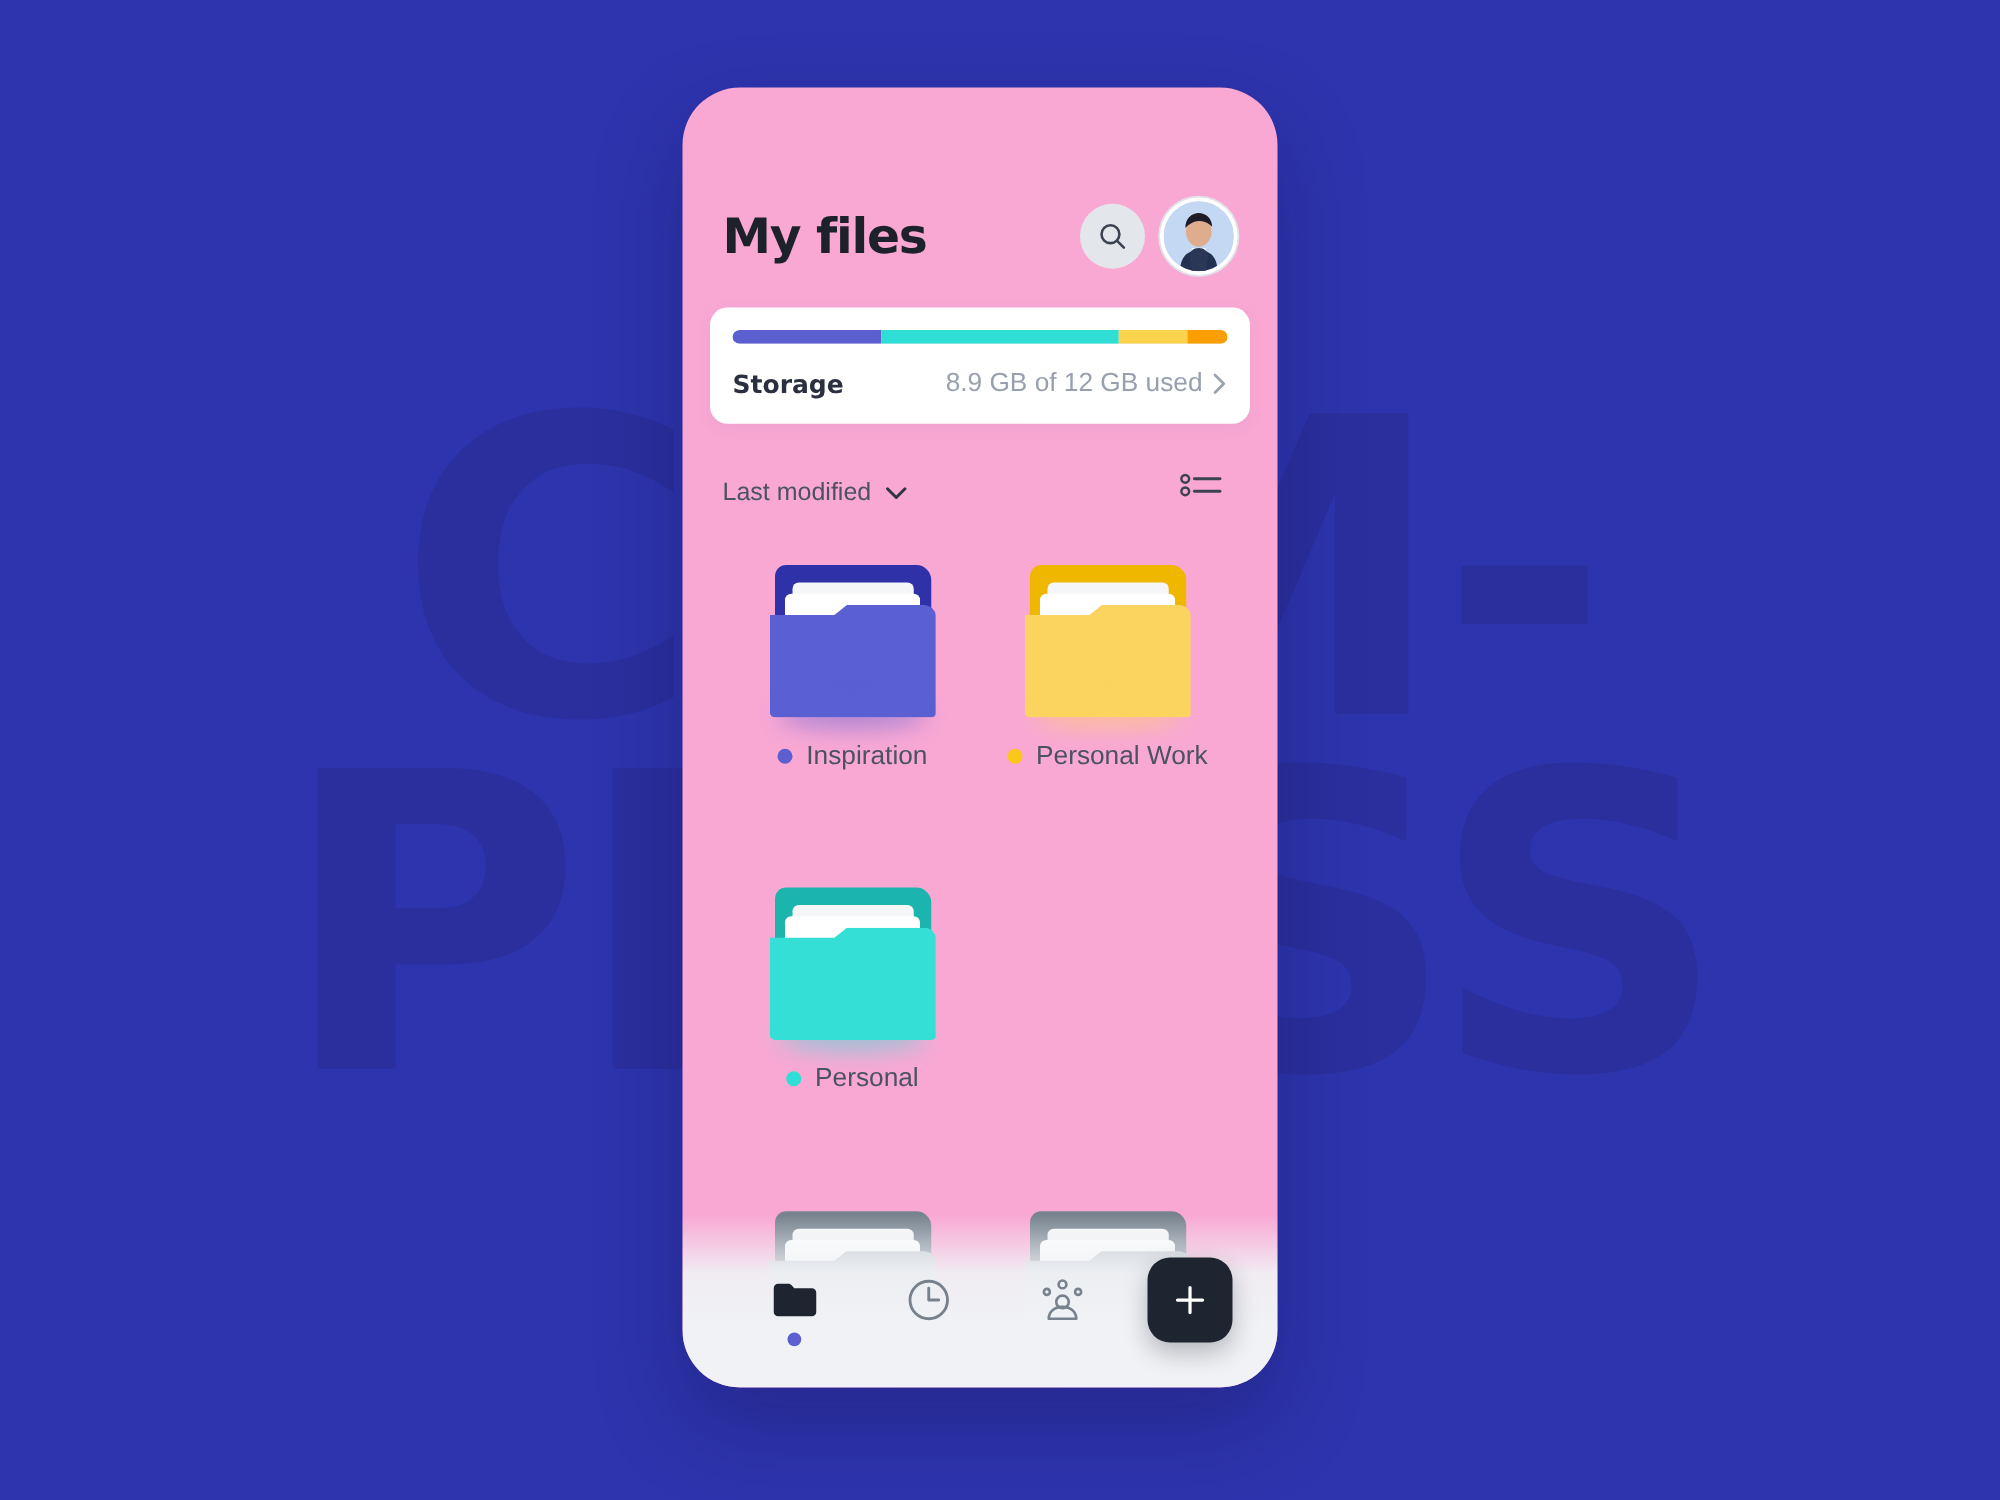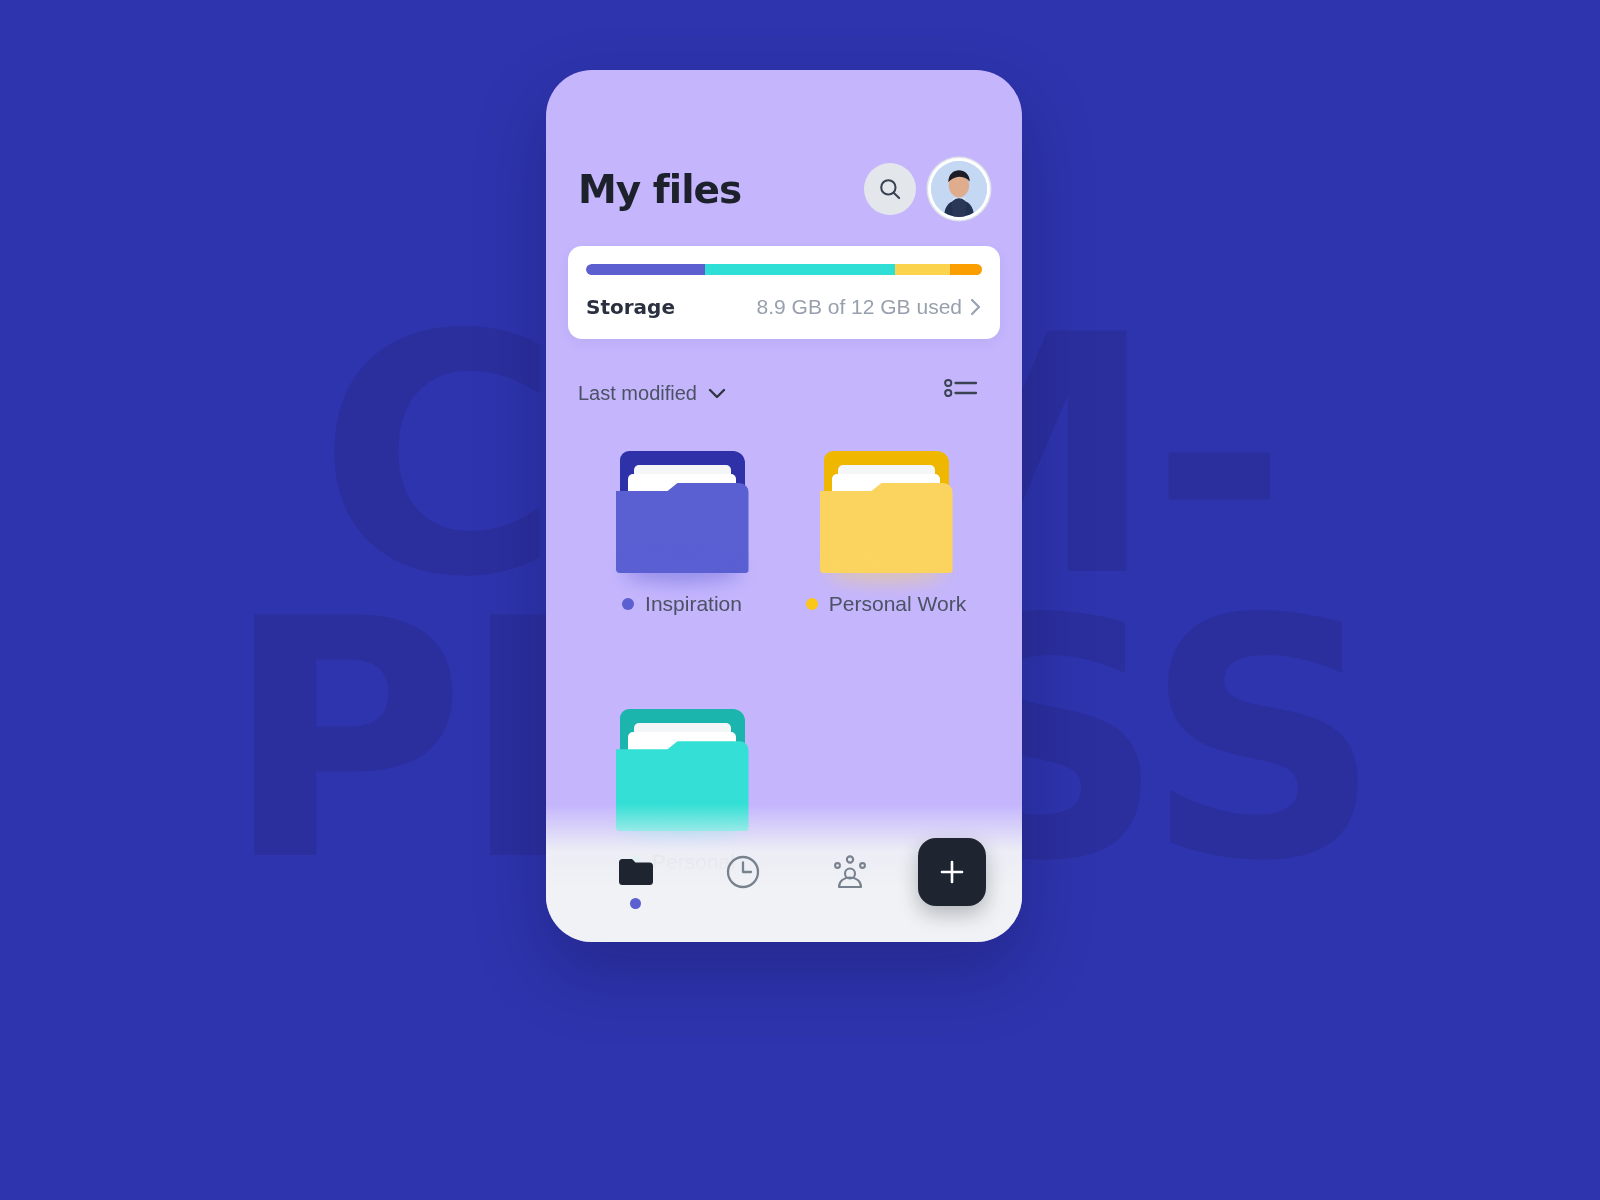--- a/index.html
+++ b/index.html
@@ -40,22 +40,22 @@
     letter-spacing: -6px;
     white-space: nowrap;
   }
 
   
   #phone {
     position: absolute;
     left: 546px;
     top: 70px;
     width: 476px;
-    height: 872px;
-    background: #c4b5fd;
+    height: 1040px;
+    background: #f9a8d4;
     border-radius: 46px;
     overflow: hidden;
     box-shadow: 0 30px 70px rgba(10, 12, 60, .28);
   }
 
   
   .app-header {
     display: flex;
     align-items: center;
     justify-content: space-between;

